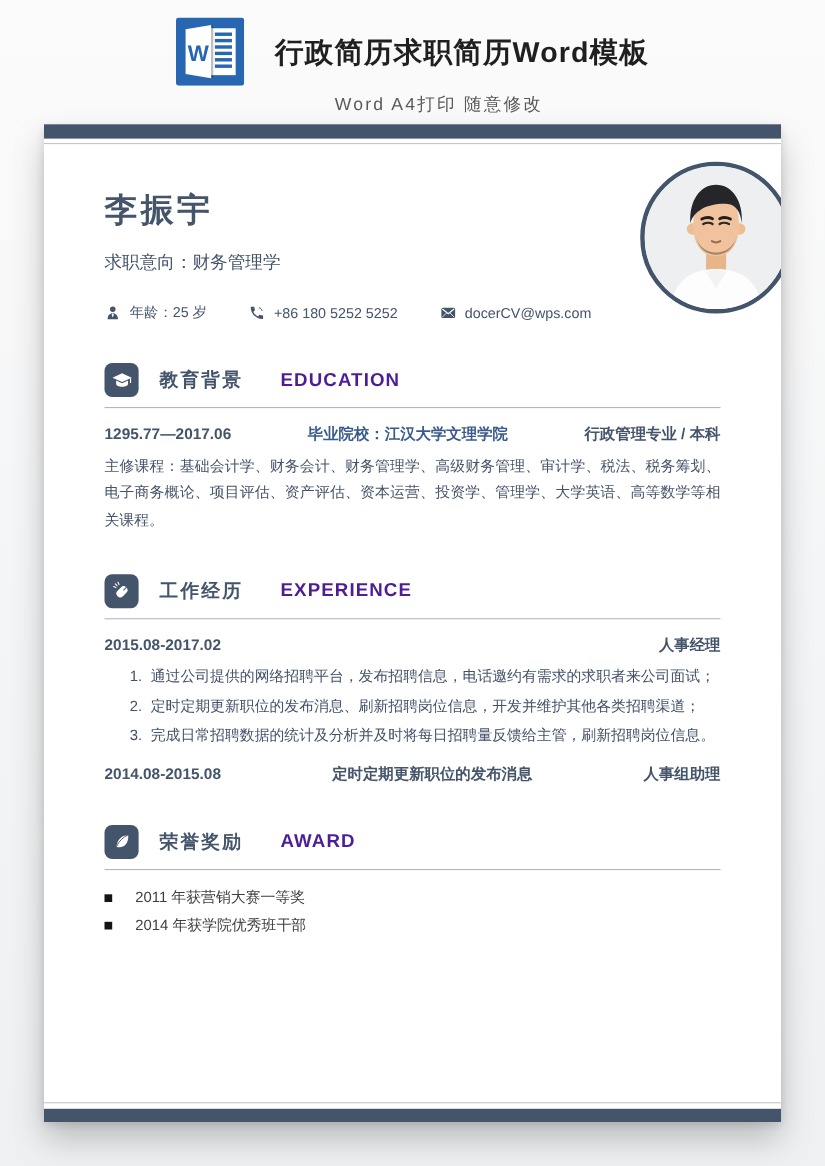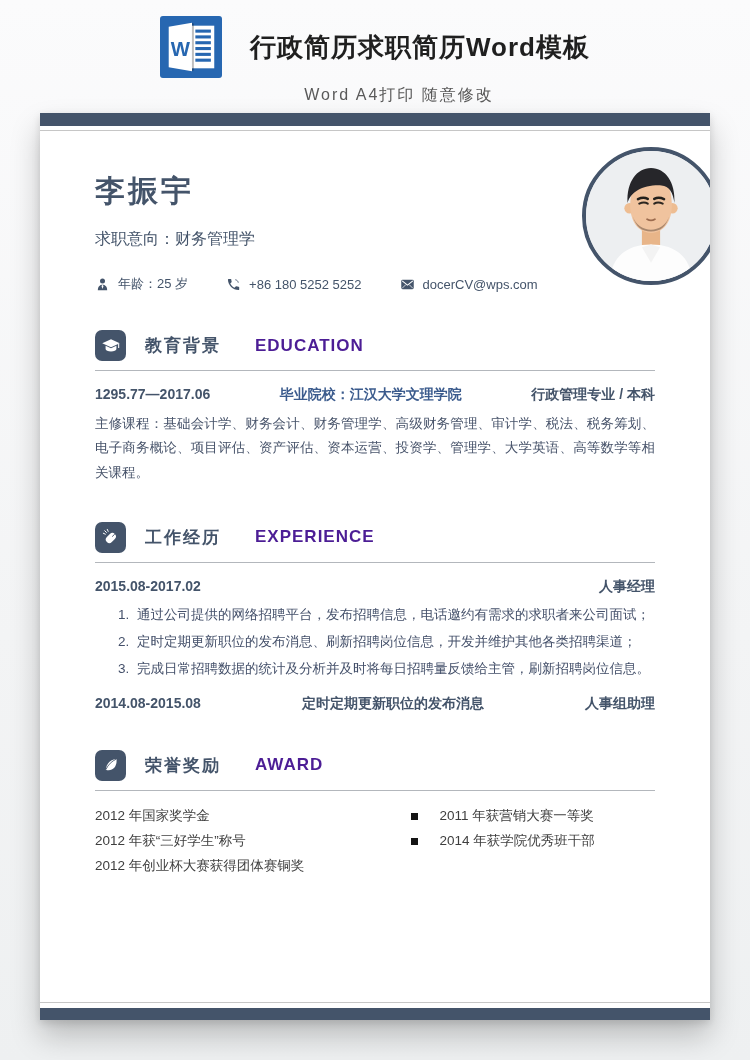--- a/index.html
+++ b/index.html
@@ -205,25 +205,20 @@
           <svg viewBox="0 0 24 24">
             <path d="M18.6,4.8 C11.2,5.4 6.8,10 5.8,17.6 C8.6,18.9 13.4,18.5 15.9,15.4 C18.5,12.1 19,8 18.6,4.8 Z" fill="#fff"></path>
             <path d="M5.8,17.6 C8.6,11.4 13,7.4 18.6,4.8" stroke="#44546a" stroke-width="1" fill="none"></path>
           </svg>
         </span>
         <span class="sec-cn">荣誉奖励</span>
         <span class="sec-en">AWARD</span>
       </div>
       <div class="sec-line"></div>
       <div class="award-cols">
-        <ul class="award-col award-left">
-          <li>2012 年国家奖学金</li>
-          <li>2012 年获“三好学生”称号</li>
-          <li>2012 年创业杯大赛获得团体赛铜奖</li>
-        </ul>
         <ul class="award-col award-right">
           <li>
               <span class="sq"></span>
               <span>2011 年获营销大赛一等奖</span>
             </li>
           <li>
               <span class="sq"></span>
               <span>2014 年获学院优秀班干部</span>
             </li>
         </ul>

